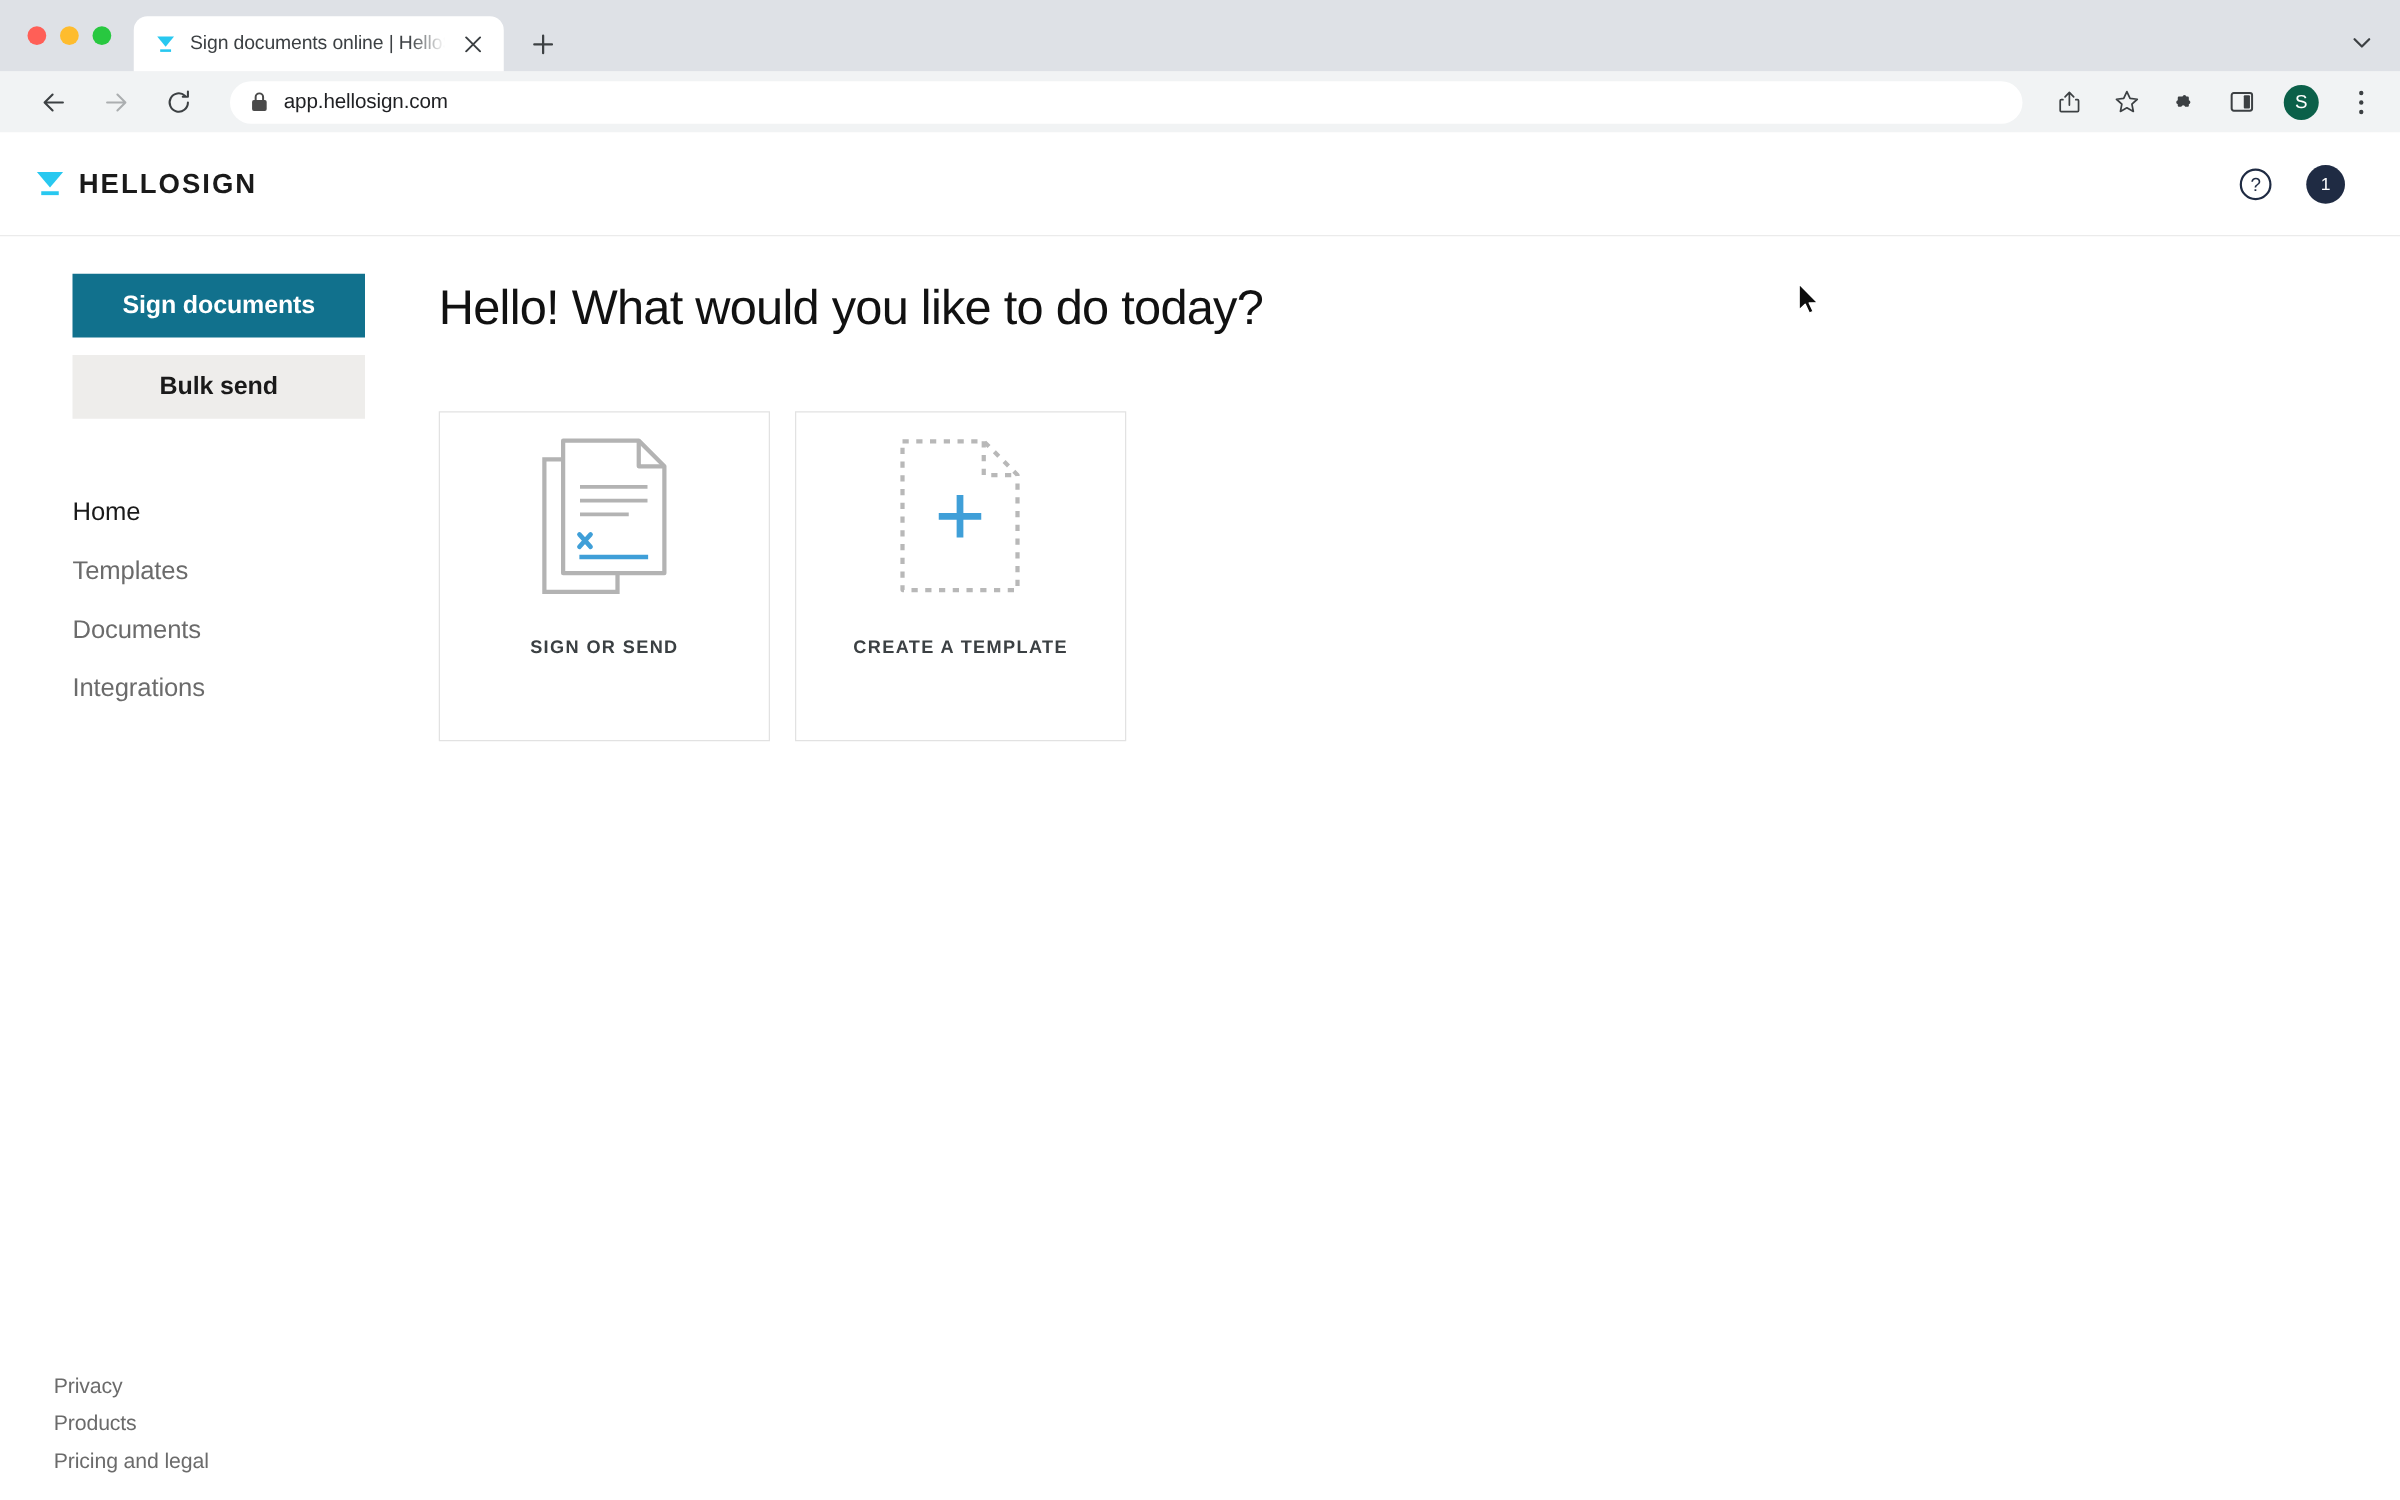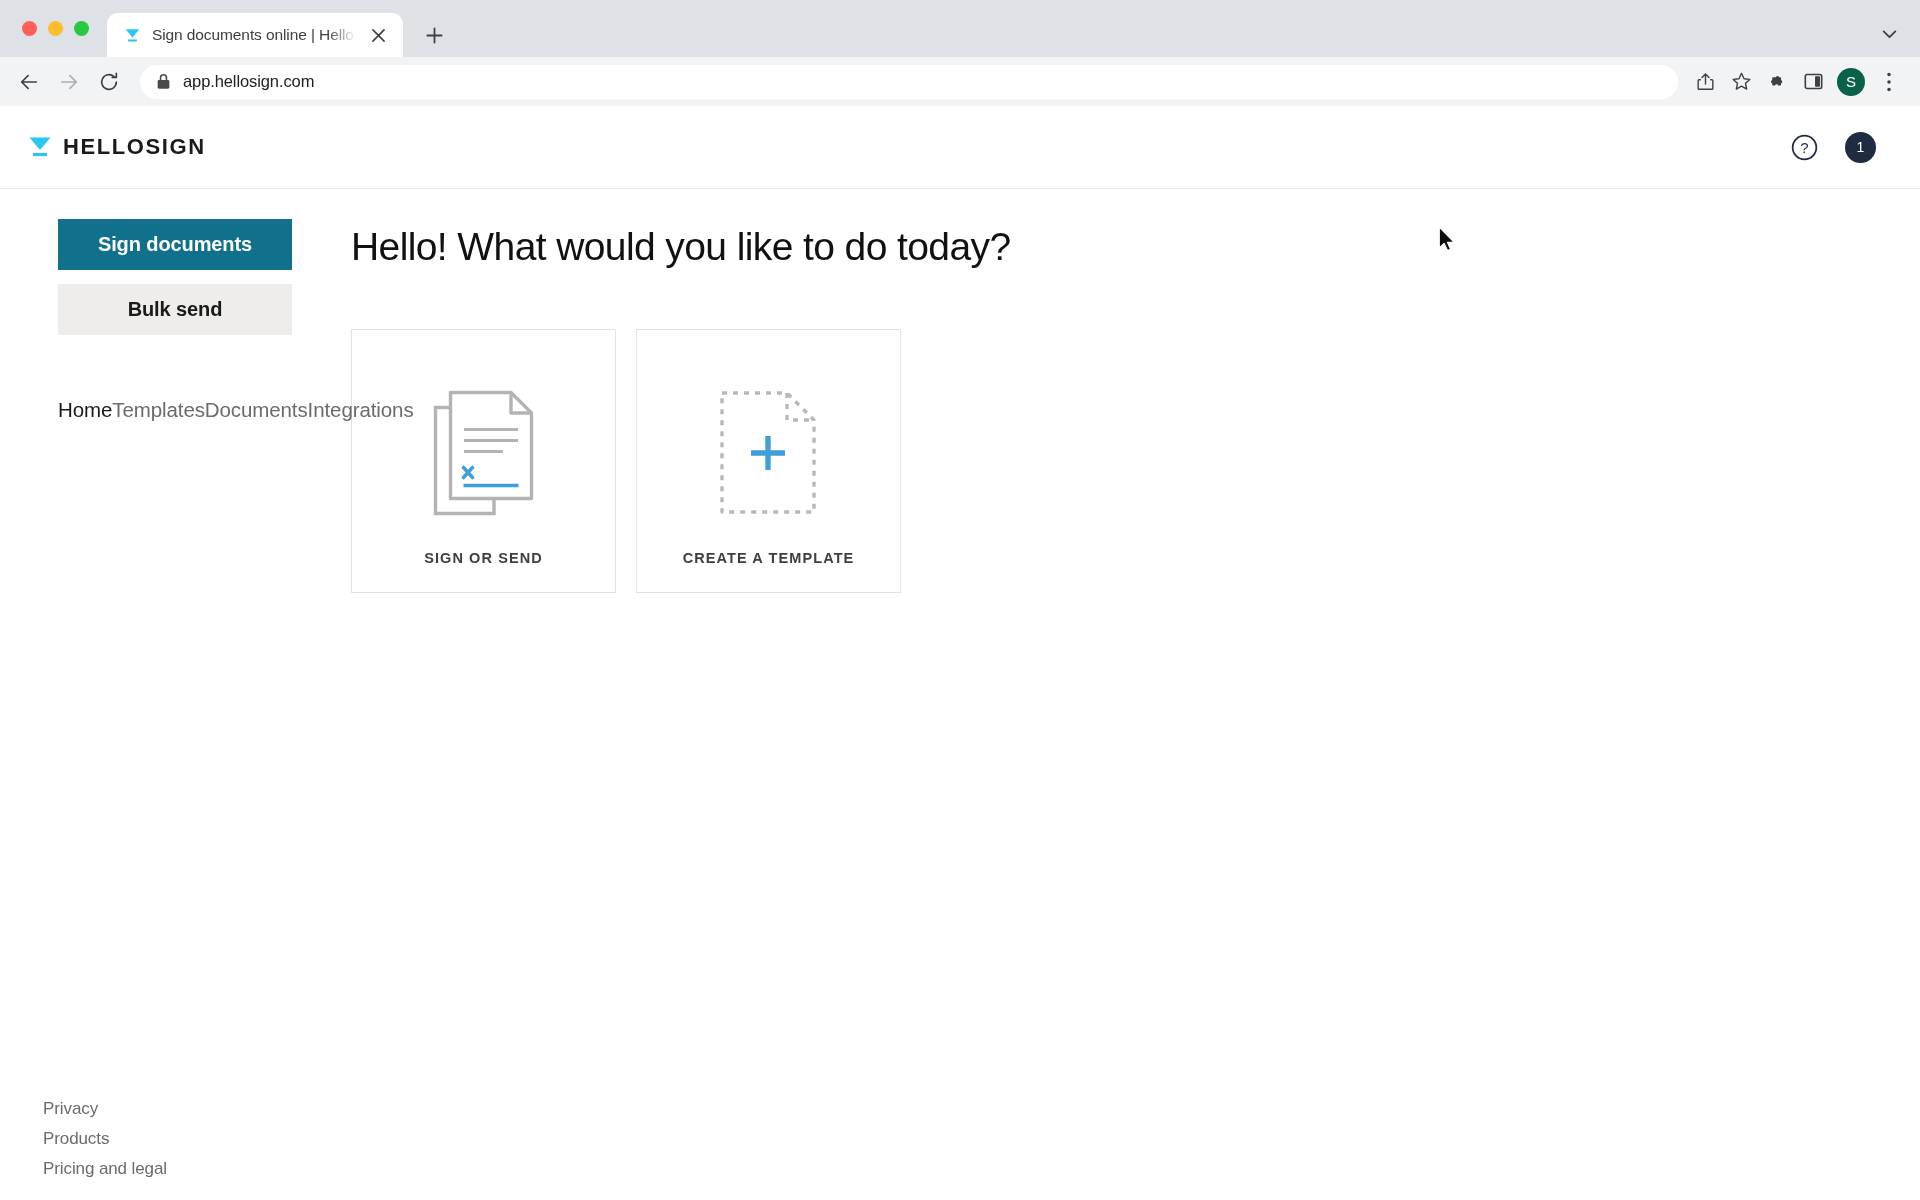--- a/index.html
+++ b/index.html
@@ -73,22 +73,22 @@
     right: 16px; bottom: 8px;
     width: 30px; height: 30px;
     display: flex; align-items: center; justify-content: center;
   }
 
   .toolbar {
     height: 49px;
     background: #f1f3f4;
     display: flex;
     align-items: center;
-    padding: 0 14px 0 10px;
-    gap: 2px;
+    padding: 0 14px 0 24px;
+    gap: 12px;
     flex: 0 0 auto;
   }
   .nav-btn {
     width: 38px; height: 38px;
     display: flex; align-items: center; justify-content: center;
     border-radius: 50%;
     flex: 0 0 auto;
   }
   .nav-btn.disabled { opacity: 0.38; }
   .omnibox {
@@ -175,21 +175,21 @@
     display: flex;
     align-items: center;
     justify-content: center;
     font-size: 20px;
     font-weight: 700;
     letter-spacing: -0.1px;
   }
   .side-btn.primary { background: #11718d; color: #ffffff; margin-bottom: 14px; }
   .side-btn.secondary { background: #eeedeb; color: #1a1a1a; }
 
-  .side-nav { margin-top: 52px; display: flex; }
+  .side-nav { margin-top: 52px; display: flex; flex-direction: column; }
   .side-nav-item {
     font-size: 20.5px;
     color: #6b6b6b;
     padding: 11px 0 12px 0;
     letter-spacing: -0.1px;
   }
   .side-nav-item.active { color: #1a1a1a; }
 
   .side-footer {
     position: absolute;
@@ -217,21 +217,21 @@
 
   .card-row { display: flex; gap: 20px; }
   .card {
     width: 265px;
     height: 264px;
     border: 1px solid #e2e2e2;
     background: #ffffff;
     display: flex;
     flex-direction: column;
     align-items: center;
-    padding-top: 60px;
+    padding-top: 20px;
   }
   .card-art { height: 126px; display: flex; align-items: center; justify-content: center; }
   .card-label {
     margin-top: 34px;
     font-size: 14.5px;
     font-weight: 700;
     letter-spacing: 1.1px;
     color: #3b4043;
   }
 

